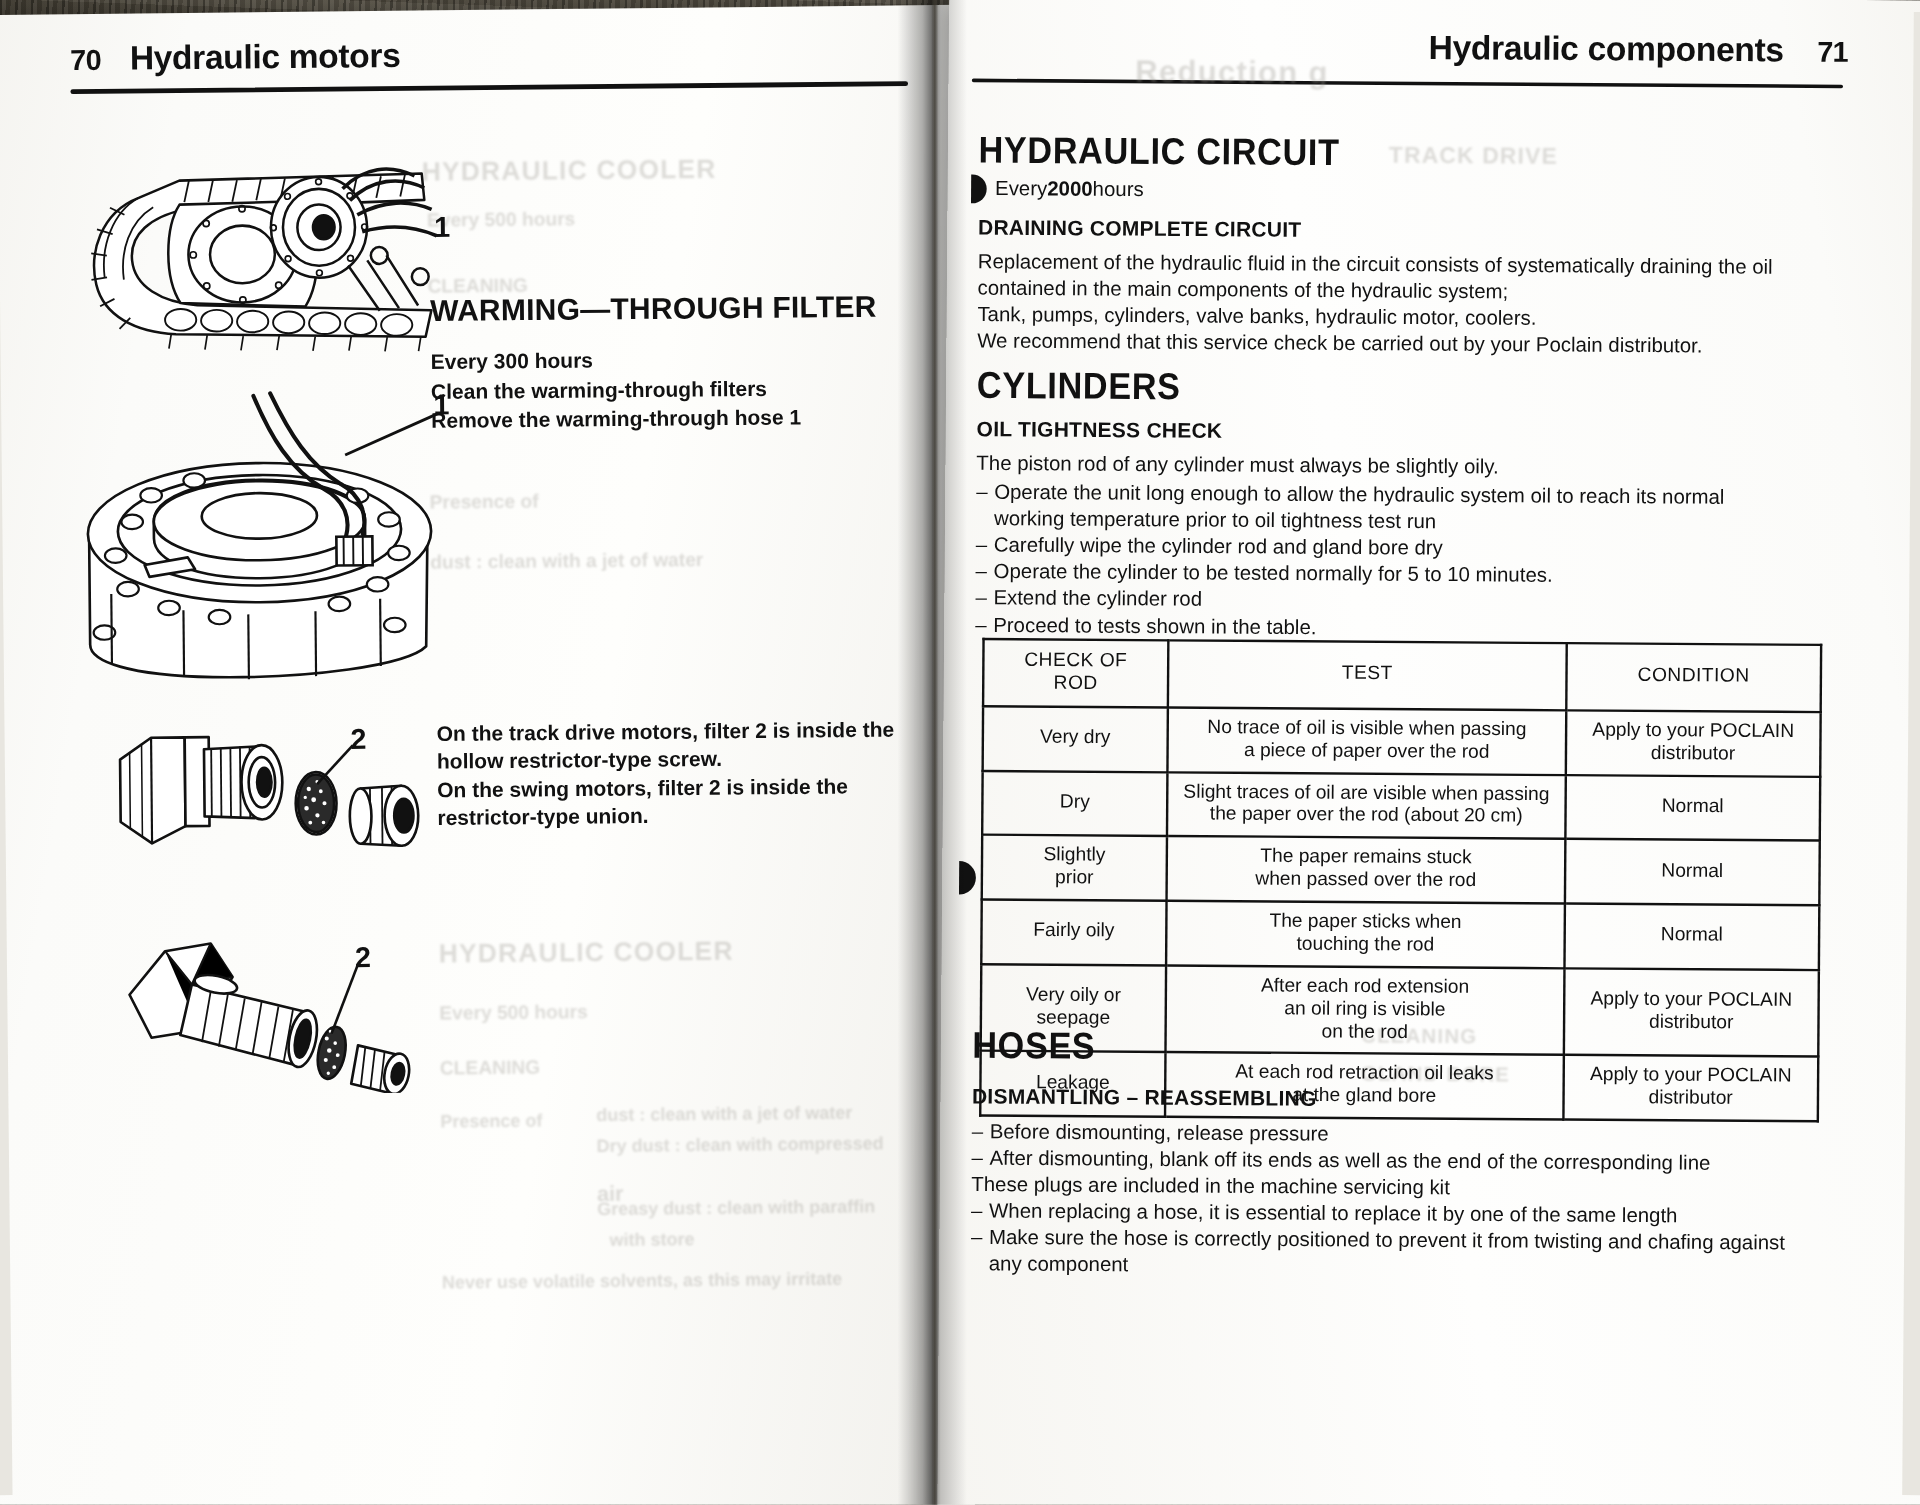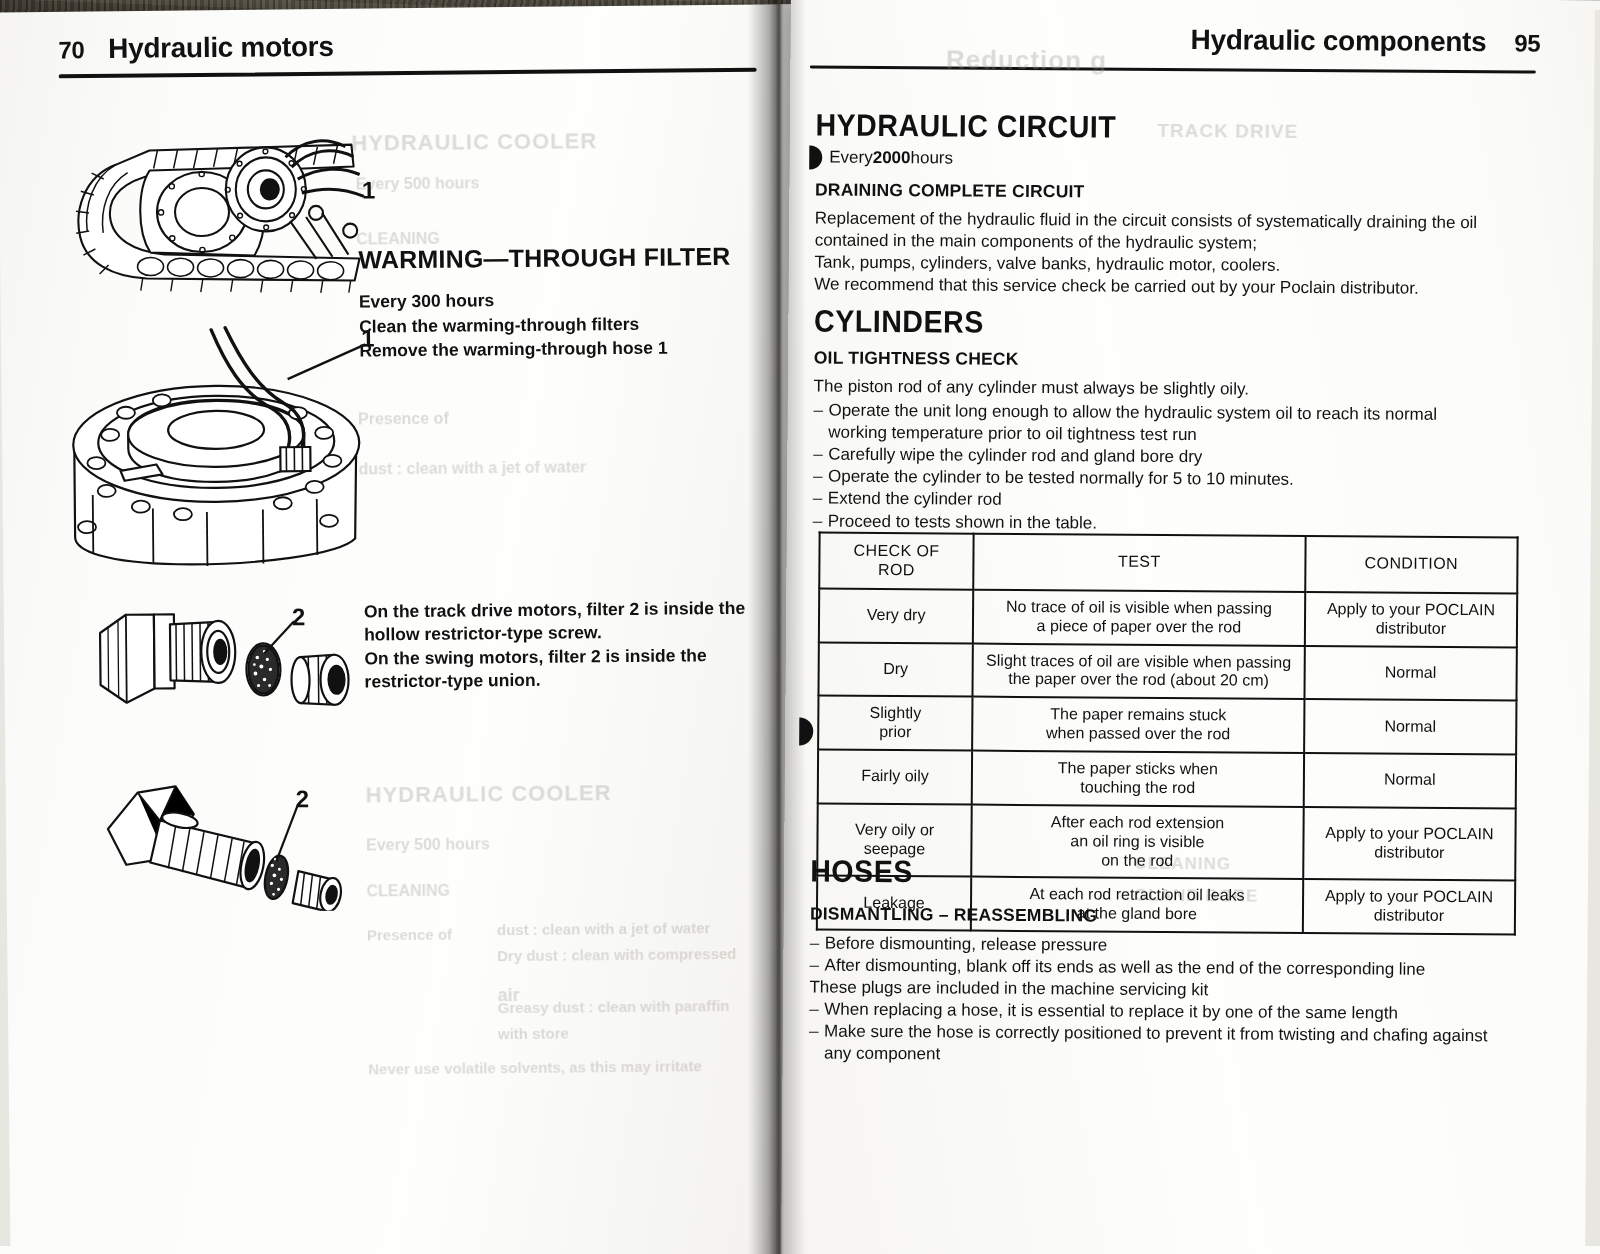--- a/index.html
+++ b/index.html
@@ -323,21 +323,21 @@
 
     <div style="position:absolute;left:300px;top:752px;width:400px;">
       <div class="ghost" style="position:static;font-size:22px;letter-spacing:1px;">HYDRAULIC COOLER</div>
       <div class="ghost" style="position:static;margin-top:28px;font-size:16px;">Every 500 hours</div>
       <div class="ghost" style="position:static;margin-top:28px;font-size:16px;">CLEANING</div>
       <div class="ghost" style="position:static;margin-top:26px;font-size:15px;">Presence of</div>
       <div class="ghost" style="position:absolute;left:130px;top:140px;font-size:15px;">dust : clean with a jet of water</div>
       <div class="ghost" style="position:absolute;left:130px;top:166px;font-size:15px;">Dry dust : clean with compressed</div>
       <div class="ghost" style="position:absolute;left:130px;top:204px;font-size:18px;">air</div>
       <div class="ghost" style="position:absolute;left:130px;top:218px;font-size:15px;">Greasy dust : clean with paraffin</div>
-      <div class="ghost" style="position:absolute;left:130px;top:244px;font-size:15px;text-align:center;">with store</div>
+      <div class="ghost" style="position:absolute;left:140px;top:244px;font-size:15px;text-align:center;">with store</div>
       <div class="ghost" style="position:absolute;left:0px;top:278px;font-size:15px;">Never use volatile solvents, as this may irritate</div>
     </div>
 
     <div class="fig" style="left:14px;top:560px;width:300px;height:140px;">
       <svg viewBox="0 0 300 140" width="300" height="140" aria-hidden="true">
         <g stroke="#111" stroke-width="2.2" stroke-linejoin="round">
 
           <path d="M22 40 L48 22 L76 22 L76 96 L48 110 L22 92 Z" fill="#fff"></path>
           <path d="M48 22 L48 110" stroke-width="1.8"></path>
           <path d="M30 34 L30 98 M40 27 L40 104" stroke-width="1.3"></path>
@@ -441,21 +441,21 @@
   </div>
 
   <div class="page" id="page-right"></div>
 
   <div class="content" id="right-content">
 
     <div class="ghost" style="left:136px;top:22px;font-size:26px;letter-spacing:1px;">Reduction g</div>
 
     <div class="runhead" id="rh" style="width:730px;">
       <span class="title">Hydraulic components</span>
-      <span class="folio">95</span>
+      <span class="folio">71</span>
     </div>
     <div class="rule thin" style="width:726px;margin-top:12px;"></div>
 
     <div class="ghost" style="left:348px;top:96px;font-size:19px;letter-spacing:1px;">TRACK DRIVE</div>
     <div class="ghost" style="left:330px;top:830px;font-size:17px;letter-spacing:1px;">CLEANING</div>
     <div class="ghost" style="left:330px;top:862px;font-size:17px;letter-spacing:1px;">GLAND BORE</div>
 
     <div style="position:absolute;left:6px;top:86px;width:720px;">
       <div class="h1">HYDRAULIC CIRCUIT</div>
       <div class="every" style="position:relative;padding-left:14px;margin-top:4px;">

